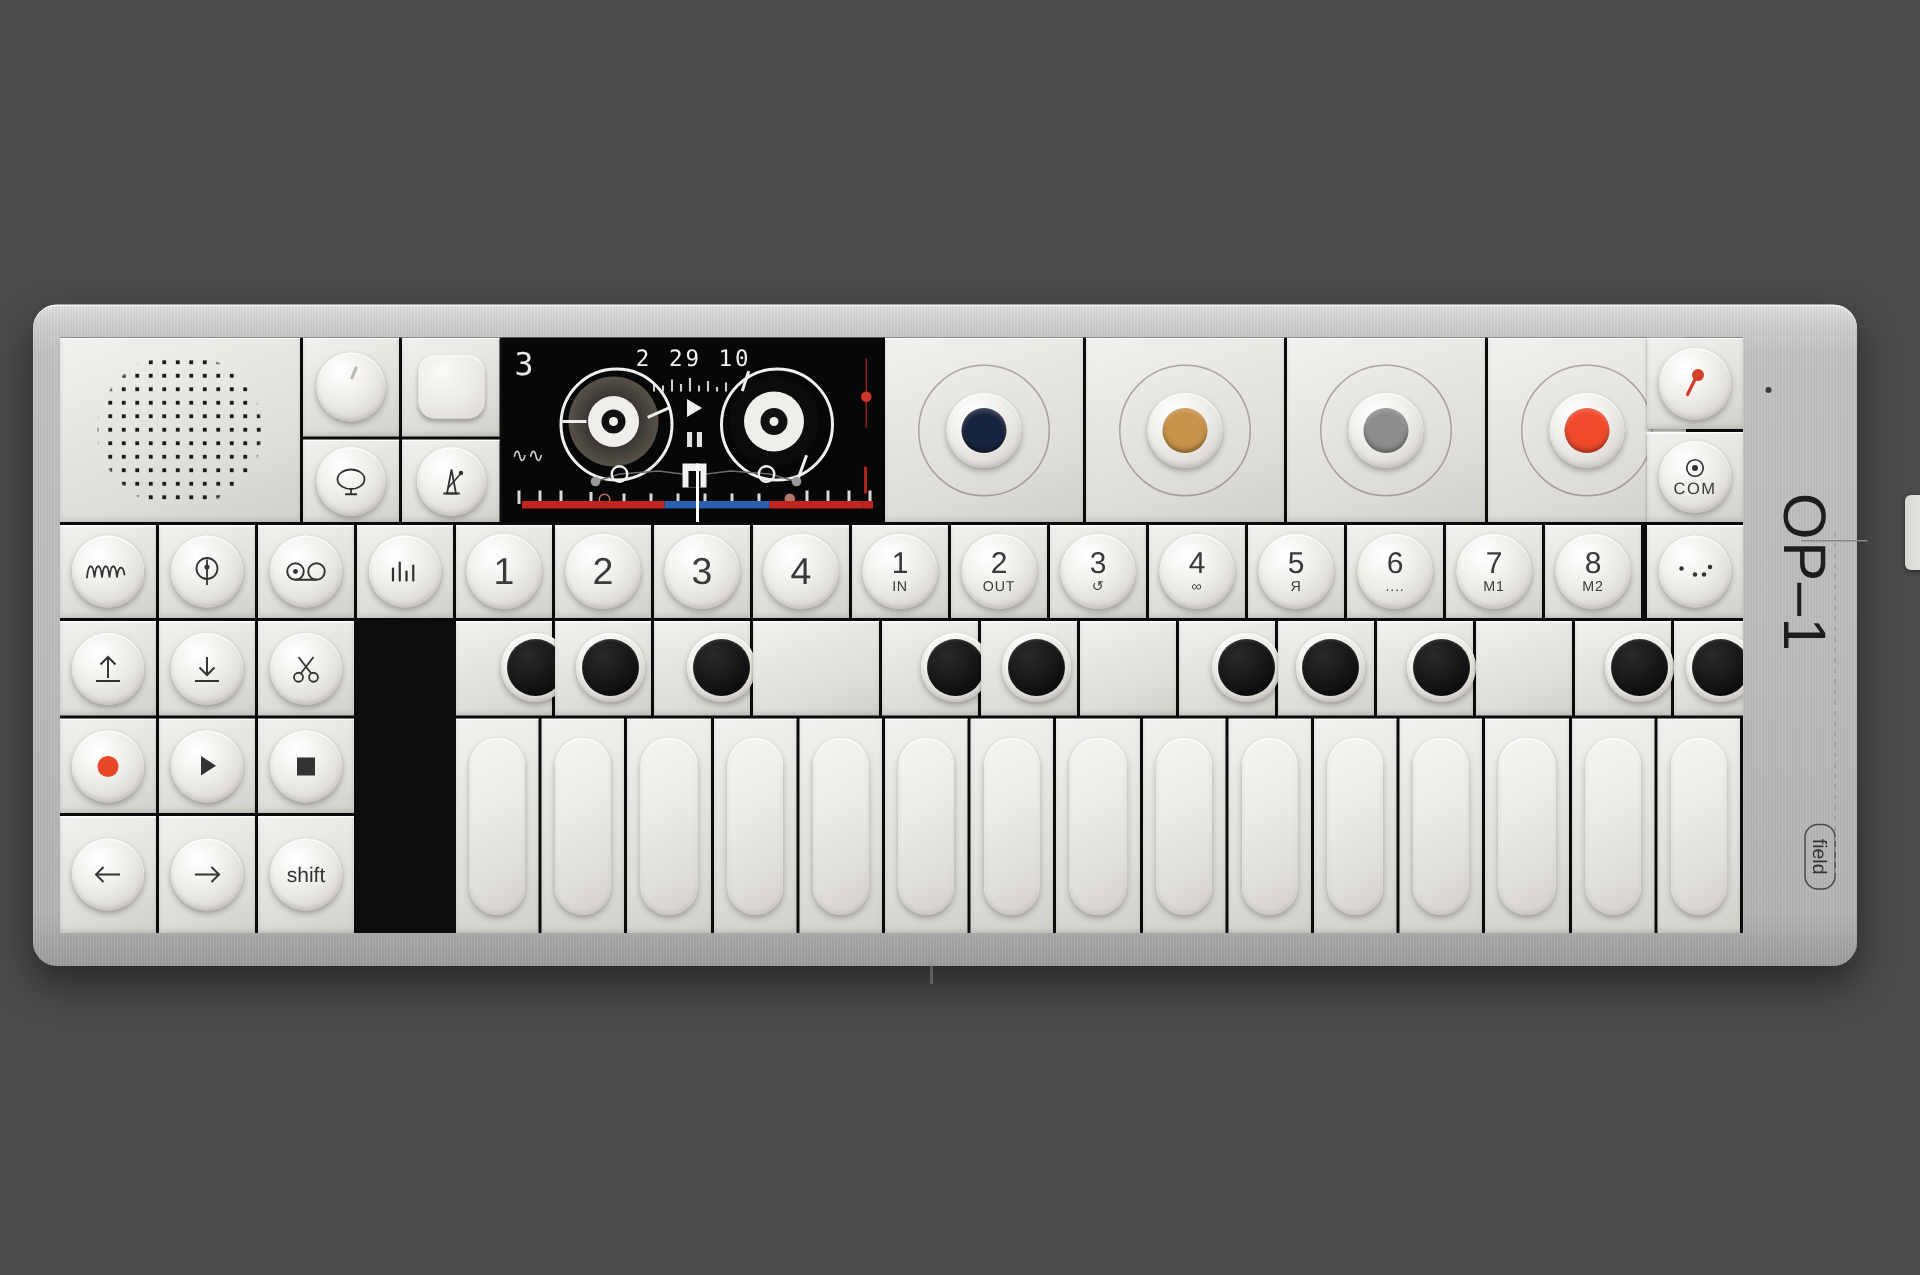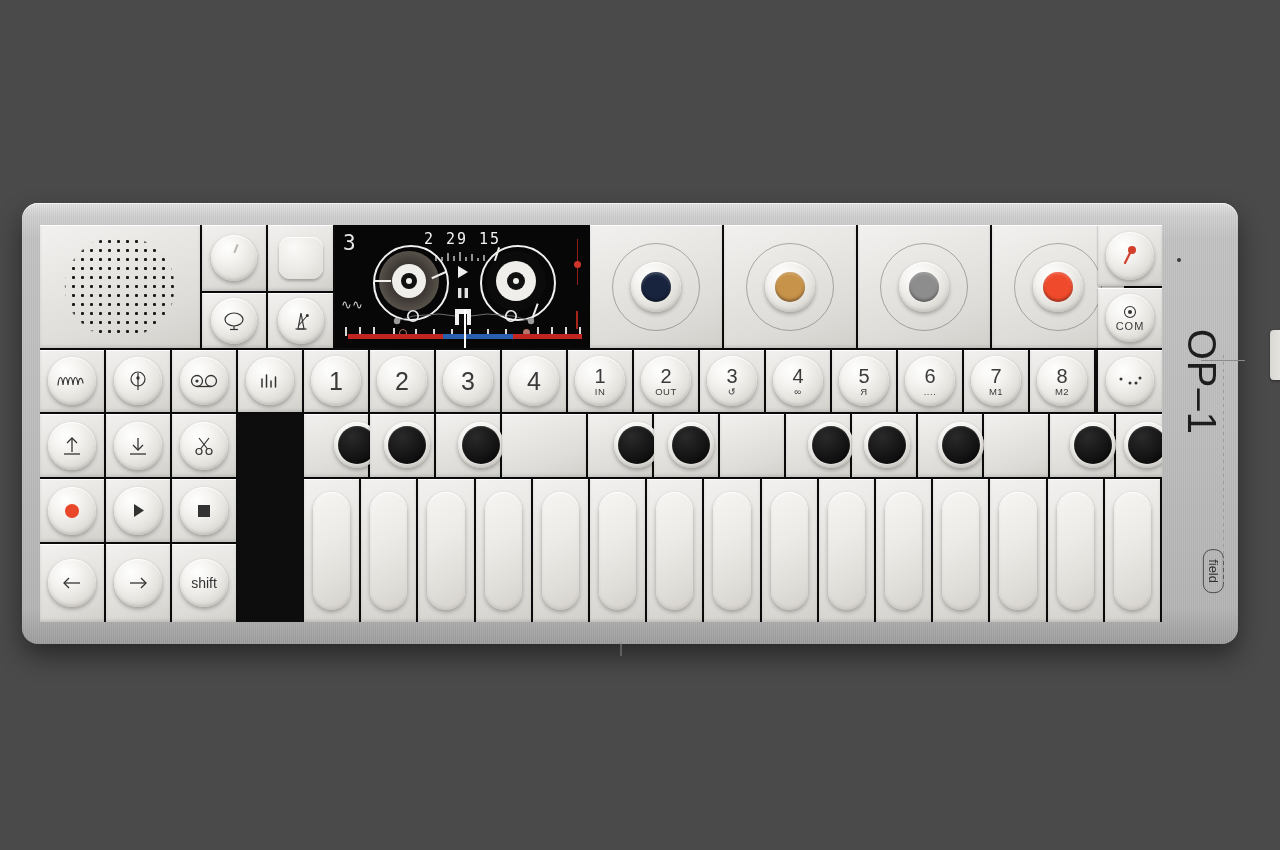--- a/index.html
+++ b/index.html
@@ -155,21 +155,21 @@
           <path d="M9 20 L12 4 L15 20 Z" fill="none" stroke="#333" stroke-width="1.2"></path>
           <line x1="6.5" y1="20" x2="17.5" y2="20" stroke="#333" stroke-width="1.2"></line>
           <line x1="9.5" y1="16.5" x2="18" y2="7" stroke="#333" stroke-width="1.1"></line>
           <circle cx="18.3" cy="6.4" r="1.5" fill="#333"></circle>
         </svg>
       </div>
     </div>
 
     <div id="display">
       <div id="disp-num">3</div>
-      <div id="disp-time">2 29 15</div>
+      <div id="disp-time">2 29 10</div>
 
       <svg width="60" height="12" style="position:absolute;left:98px;top:26px;">
         <g stroke="#cfcfcf" stroke-width="1.4">
           <line x1="3" y1="10" x2="3" y2="4"></line>
             <line x1="9" y1="10" x2="9" y2="6"></line>
           <line x1="15" y1="10" x2="15" y2="2"></line>
             <line x1="21" y1="10" x2="21" y2="5"></line>
           <line x1="27" y1="10" x2="27" y2="1"></line>
             <line x1="33" y1="10" x2="33" y2="6"></line>
           <line x1="39" y1="10" x2="39" y2="3"></line>

